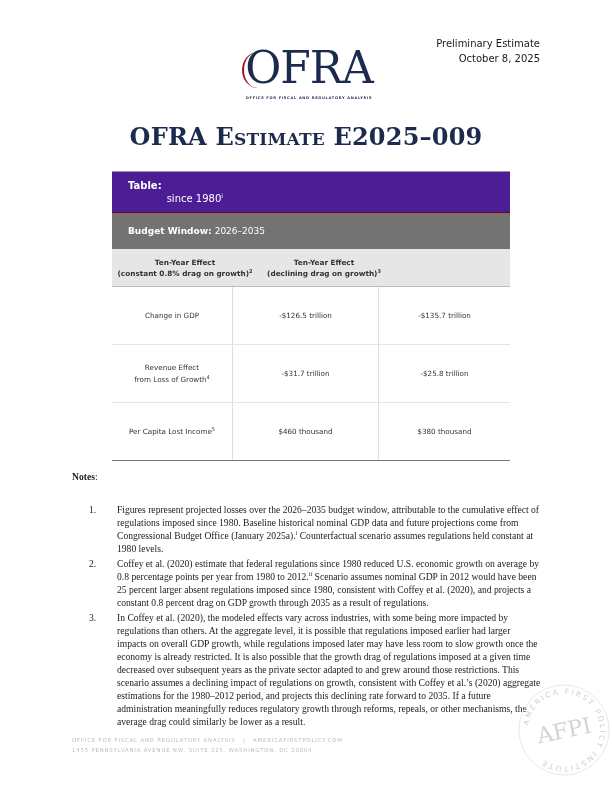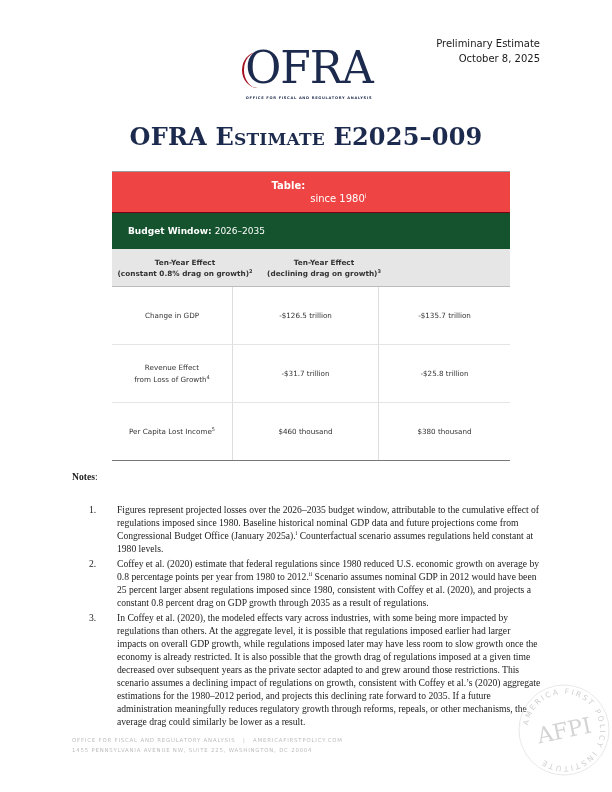--- a/index.html
+++ b/index.html
@@ -34,28 +34,28 @@
   
   .doc-title {
     position: absolute; left: 0; width: 612px; top: 122px; text-align: center;
     font-family: "DejaVu Serif", serif; font-weight: bold; font-size: 24px; color: #1c2a4d;
     font-variant: small-caps; letter-spacing: 0.2px;
   }
 
   
   .tbl { position: absolute; left: 112px; top: 171px; width: 398px; border-bottom: 1.5px solid #777; }
   .tbl-head-navy {
-    background: #ef4444; color: #fff; height: 41px; border-top: 1px solid #999;
+    background: #4c1d95; color: #fff; height: 41px; border-top: 1px solid #999;
     font-family: "DejaVu Sans", sans-serif; font-size: 10px; line-height: 13px;
-    display: flex; padding: 7px 0 0 16px; box-sizing: border-box; justify-content: center;
+    display: flex; padding: 7px 0 0 16px; box-sizing: border-box;
   }
   .tbl-head-navy .lbl { font-weight: bold; margin-right: 5px; }
   .tbl-head-navy .sup { font-size: 6px; vertical-align: super; line-height: 0; }
   .tbl-head-red {
-    background: #14532d; color: #fff; height: 37px; border-top: 1px solid #7a0016;
+    background: #737373; color: #fff; height: 37px; border-top: 1px solid #7a0016;
     font-family: "DejaVu Sans", sans-serif; font-size: 9px;
     display: flex; align-items: center; padding-left: 16px; box-sizing: border-box;
   }
   .tbl-head-red .lbl { font-weight: bold; margin-right: 3px; }
   .tbl-cols {
     background: #e6e6e6; height: 37px; display: flex; border-bottom: 1px solid #bbb;
     font-family: "DejaVu Sans", sans-serif; font-size: 7.3px; font-weight: bold; color: #333;
   }
   .col { box-sizing: border-box; display: flex; align-items: center; justify-content: center; text-align: center; }
   .c1 { width: 120px; }

